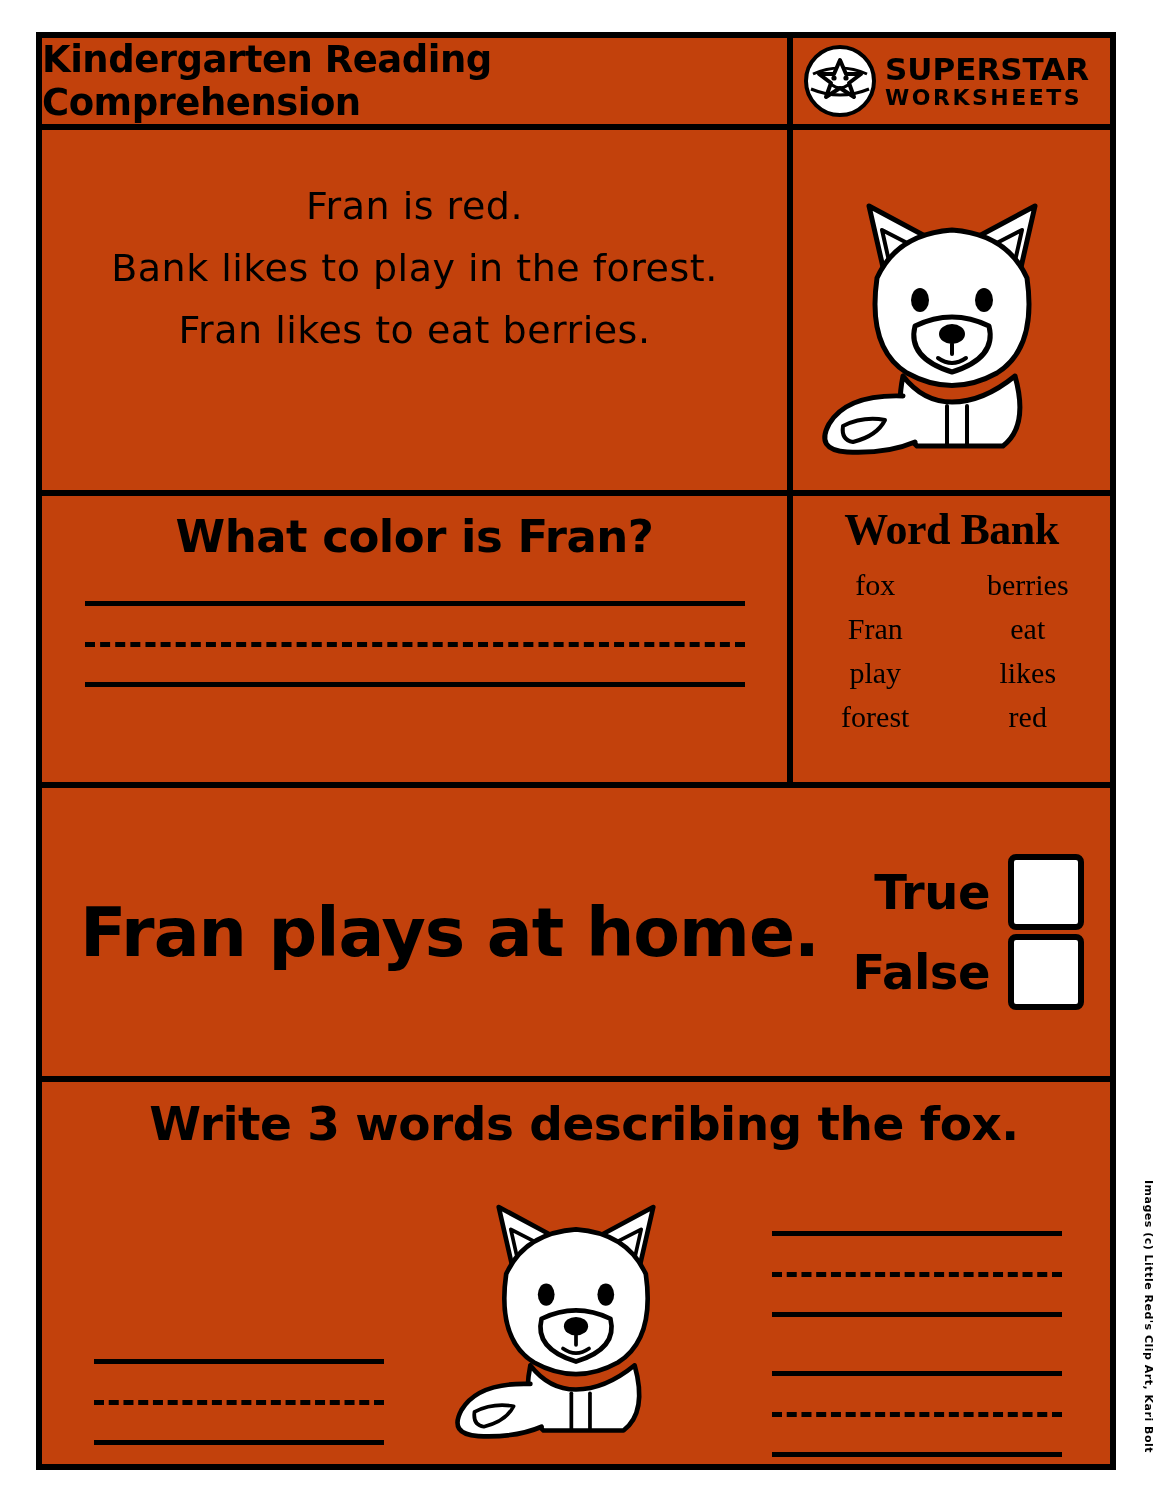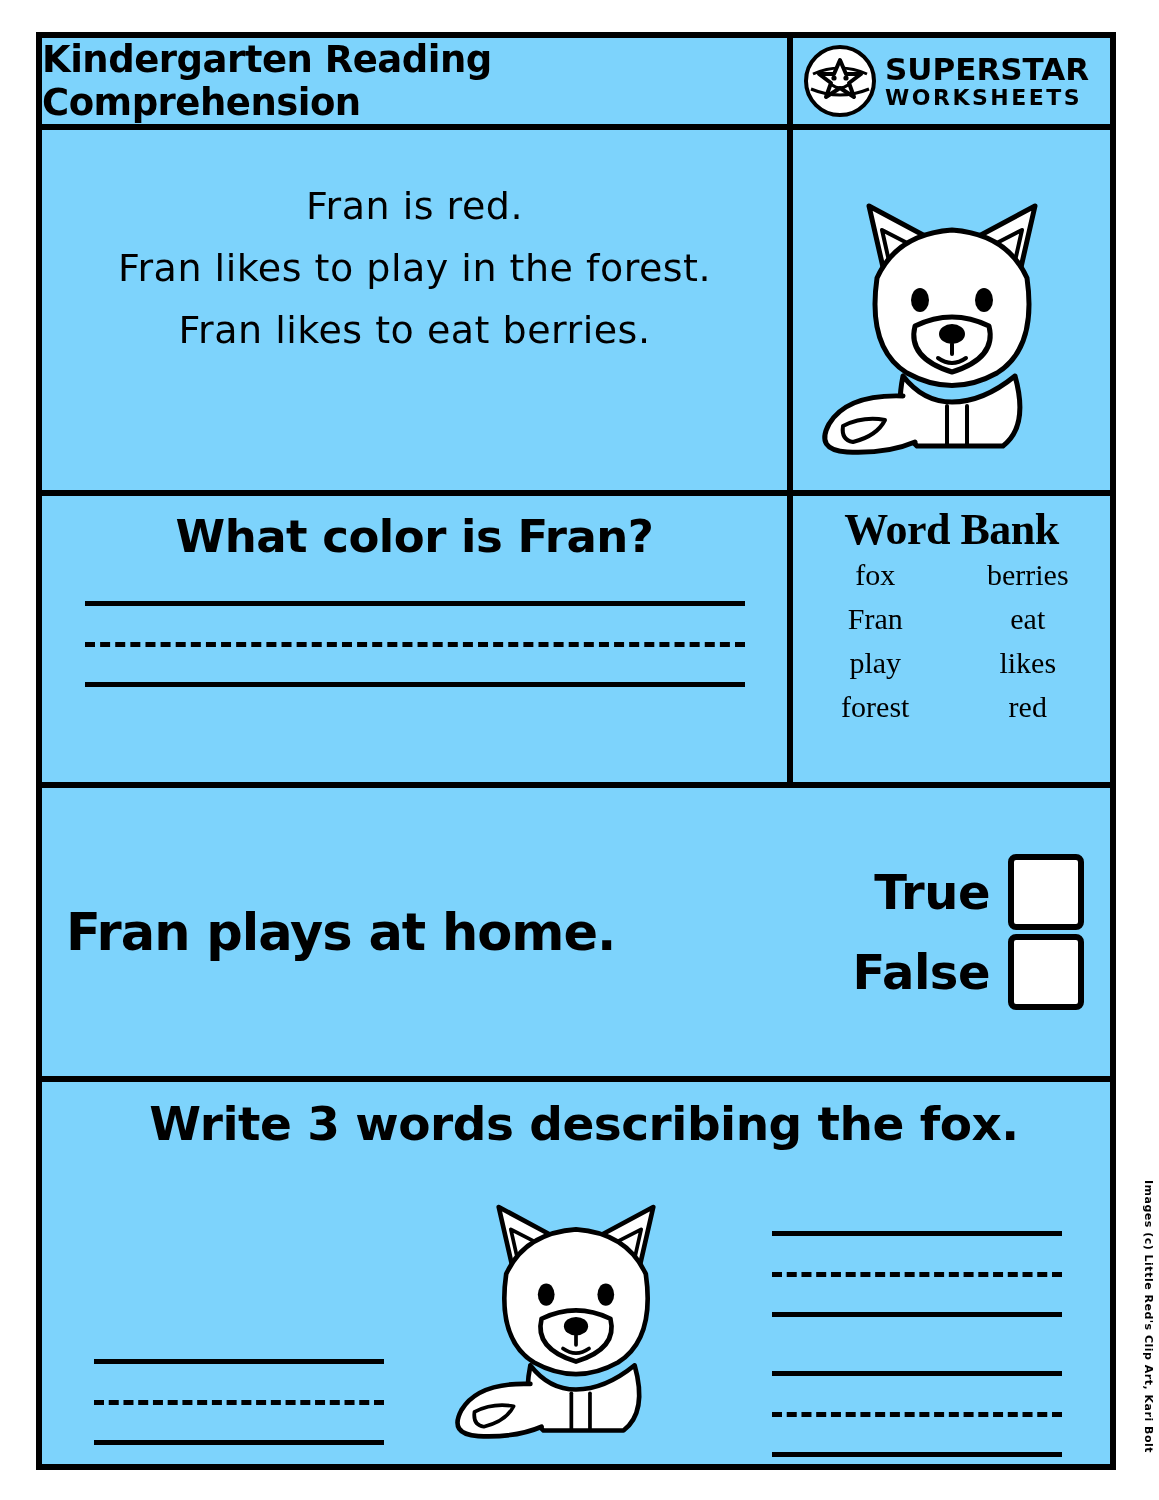--- a/index.html
+++ b/index.html
@@ -23,21 +23,21 @@
     width: 1080px;
     height: 1438px;
     box-sizing: border-box;
   }
 
   
   .box {
     box-sizing: border-box;
     border: 6px solid #000;
     position: absolute;
-    background: #7dd3fc;
+    background: #c2410c;
   }
 
   
   .header-title {
     left: 0;
     top: 0;
     width: 757px;
     height: 98px;
     display: flex;
     align-items: center;
@@ -161,42 +161,42 @@
     padding: 8px 6px 0 6px;
     text-align: center;
     font-family: Liberation Serif, serif;
   }
   .wb-title {
     font-weight: bold;
     font-size: 44px;
     letter-spacing: -0.5px;
   }
   .wb-grid {
-    margin-top: 2px;
+    margin-top: 12px;
     display: grid;
     grid-template-columns: 1fr 1fr;
     row-gap: 8px;
     font-size: 30px;
   }
   .wb-grid span { line-height: 1.2; }
 
   
   .tf {
     left: 0;
     top: 750px;
     width: 1080px;
     height: 300px;
     display: flex;
     align-items: center;
   }
   .tf-statement {
     flex: 1 1 auto;
-    padding-left: 24px;
-    font-weight: bold;
-    font-size: 51px;
+    padding-left: 38px;
+    font-weight: bold;
+    font-size: 68px;
     letter-spacing: -1px;
   }
   .tf-options {
     flex: 0 0 auto;
     padding-right: 26px;
     display: flex;
     flex-direction: column;
     gap: 4px;
   }
   .tf-row {
@@ -304,21 +304,21 @@
       </svg>
     </div>
     <div class="logo-words">
       <span class="l1">SUPERSTAR</span>
       <span class="l2">WORKSHEETS</span>
     </div>
   </div>
 
   <div class="box story">
     <div class="story-line first">Fran is red.</div>
-    <div class="story-line">Fran likes to play in the forest.</div>
+    <div class="story-line">Bank likes to play in the forest.</div>
     <div class="story-line">Fran likes to eat berries.</div>
   </div>
 
   <div class="box story-art">
     <div>
       <svg width="290" height="300" viewBox="0 0 290 300" xmlns="http://www.w3.org/2000/svg">
         <g fill="#fff" stroke="#000" stroke-width="5" stroke-linejoin="round" stroke-linecap="round">
 
           <path d="M78 118 L62 48 L118 78 Z"></path>
           <path d="M212 118 L228 48 L172 78 Z"></path>

